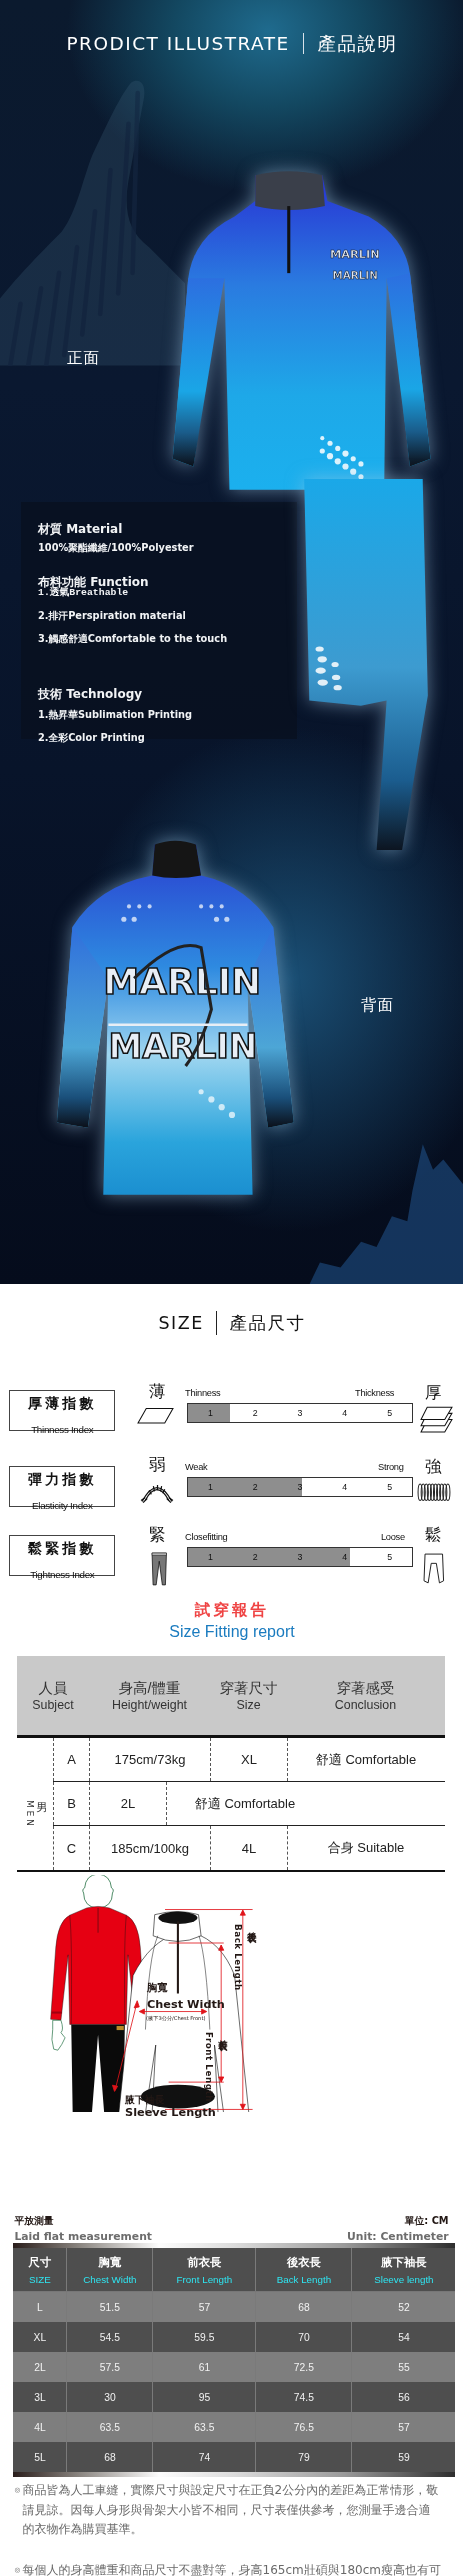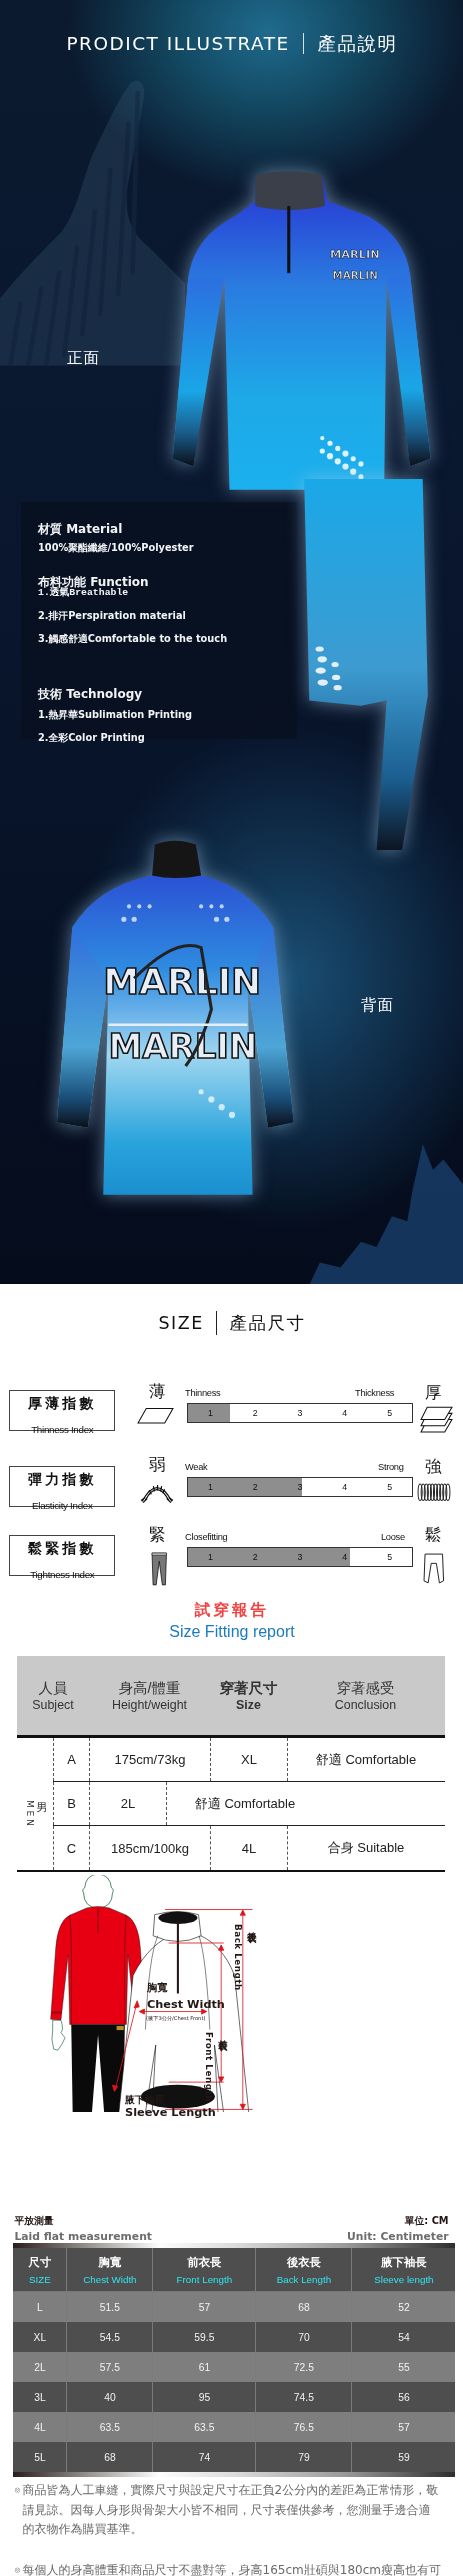--- a/index.html
+++ b/index.html
@@ -387,21 +387,21 @@
 <div class="fit-table">
   <div class="fit-head">
     <div class="c" style="width:72px;">
         <div class="zh">人員</div>
         <div class="en">Subject</div>
       </div>
     <div class="c" style="width:121px;">
         <div class="zh">身高/體重</div>
         <div class="en">Height/weight</div>
       </div>
-    <div class="c" style="width:77px;font-weight:bold;">
+    <div class="c" style="width:77px;">
         <div class="zh">穿著尺寸</div>
         <div class="en">Size</div>
       </div>
     <div class="c" style="width:157px;">
         <div class="zh">穿著感受</div>
         <div class="en">Conclusion</div>
       </div>
   </div>
   <div class="fit-body">
     <div class="men-col">
@@ -533,21 +533,21 @@
   </div>
   <div class="meas-row d light">
     <div class="c" style="width:53px;">2L</div>
       <div class="c" style="width:86px;">57.5</div>
       <div class="c" style="width:103px;">61</div>
       <div class="c" style="width:96px;">72.5</div>
       <div class="c" style="width:104px;">55</div>
   </div>
   <div class="meas-row d dark">
     <div class="c" style="width:53px;">3L</div>
-      <div class="c" style="width:86px;">40</div>
+      <div class="c" style="width:86px;">30</div>
       <div class="c" style="width:103px;">95</div>
       <div class="c" style="width:96px;">74.5</div>
       <div class="c" style="width:104px;">56</div>
   </div>
   <div class="meas-row d light">
     <div class="c" style="width:53px;">4L</div>
       <div class="c" style="width:86px;">63.5</div>
       <div class="c" style="width:103px;">63.5</div>
       <div class="c" style="width:96px;">76.5</div>
       <div class="c" style="width:104px;">57</div>

